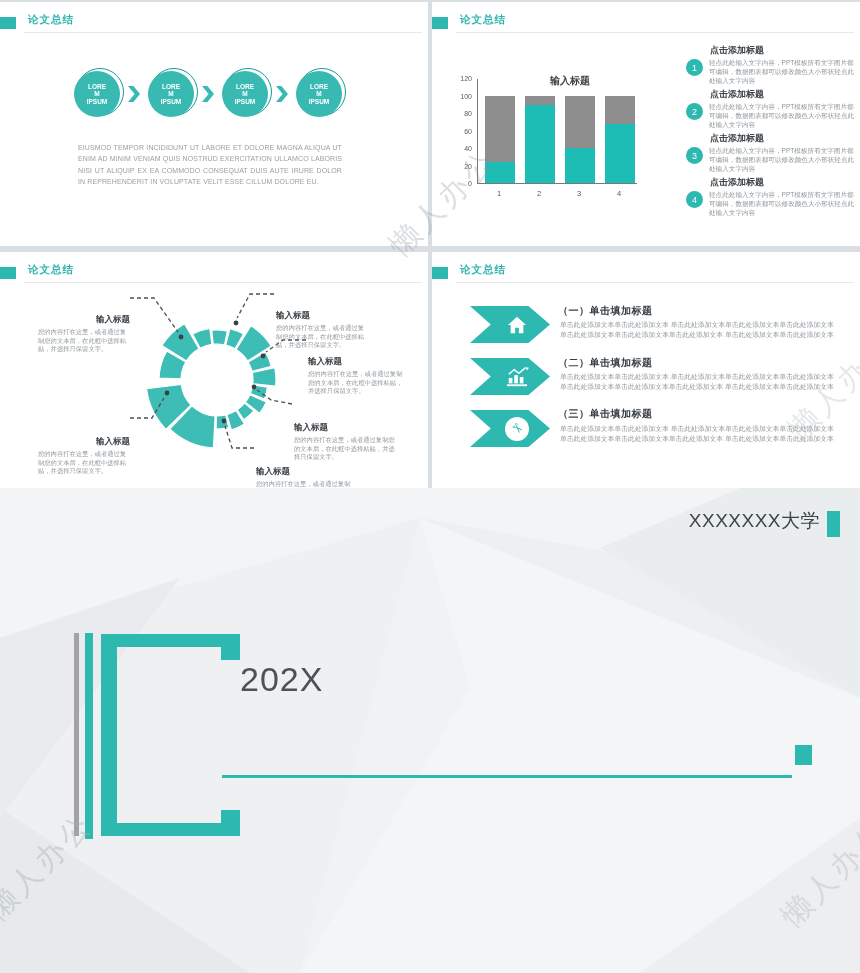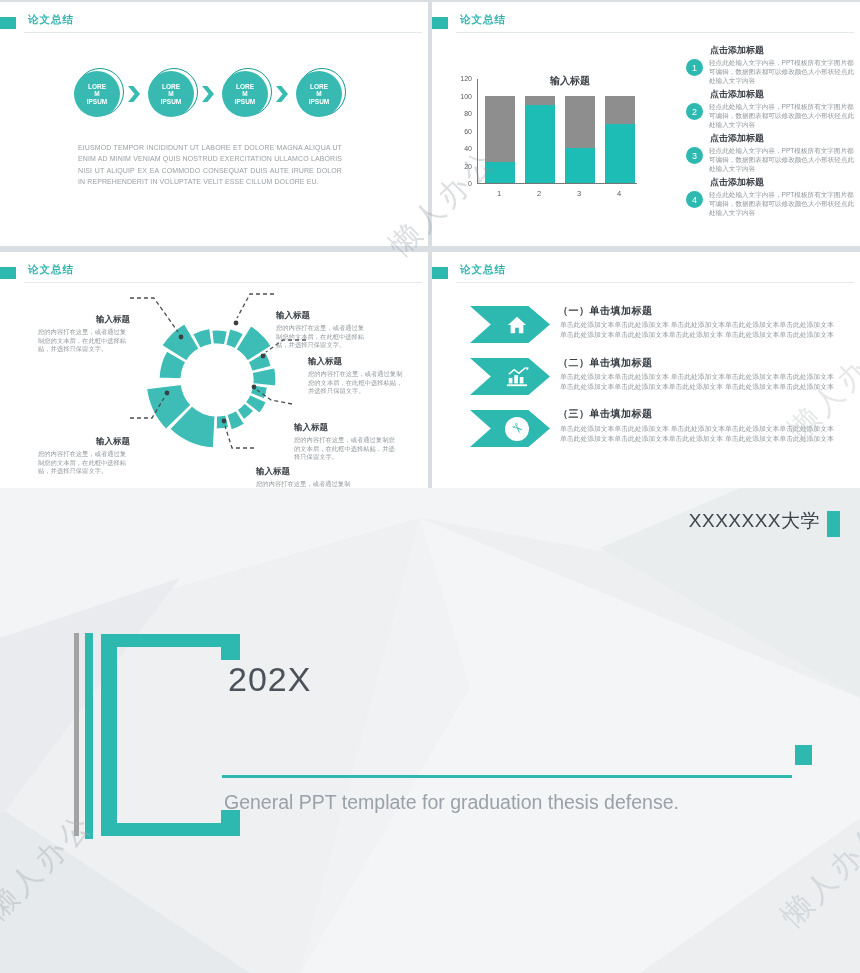--- a/index.html
+++ b/index.html
@@ -68,21 +68,21 @@
   .univ-bar { position:absolute; right:20px; top:23px; width:13px; height:26px; background:#2db8b0; }
 
   .brk-gray { position:absolute; left:74px;  top:145px; width:5px;  height:203px; background:#a3a3a3; }
   .brk-thin { position:absolute; left:85px;  top:145px; width:8px;  height:206px; background:#2db8b0; }
   .brk-v    { position:absolute; left:101px; top:146px; width:16px; height:202px; background:#2db8b0; }
   .brk-at   { position:absolute; left:101px; top:146px; width:139px; height:13px; background:#2db8b0; }
   .brk-att  { position:absolute; left:221px; top:146px; width:19px; height:26px;  background:#2db8b0; }
   .brk-ab   { position:absolute; left:101px; top:335px; width:139px; height:13px; background:#2db8b0; }
   .brk-abt  { position:absolute; left:221px; top:322px; width:19px; height:26px;  background:#2db8b0; }
 
-  .year  { position:absolute; left:228px; top:172px; font-size:34px; color:#4c525a; letter-spacing:1px; }
+  .year  { position:absolute; left:240px; top:172px; font-size:34px; color:#4c525a; letter-spacing:1px; }
   .btitle{ position:absolute; left:222px; top:214px; font-size:43px; font-weight:600; color:#383e45; letter-spacing:2px; white-space:pre; }
   .uline { position:absolute; left:222px; top:287px; width:570px; height:3px; background:#2db8b0; }
   .usq   { position:absolute; left:795px; top:257px; width:17px; height:20px; background:#2db8b0; }
   .subtitle { position:absolute; left:224px; top:303px; font-size:19.5px; color:#9ba1a8; }
 
   .wm { position:absolute; font-size:30px; letter-spacing:4px; transform:rotate(-45deg); white-space:nowrap; text-align:center; }
   #wm1 { left:368px; top:182px; width:150px; color:rgba(140,150,158,0.30); }
   #wm2 { left:775px; top:368px; width:130px; color:rgba(150,158,165,0.25); }
   #wm3 { left:-35px; top:846px; width:150px; color:rgba(165,172,178,0.40); }
   #wm4 { left:760px; top:853px; width:150px; color:rgba(185,191,197,0.45); }
@@ -318,20 +318,19 @@
     <div class="brk-thin"></div>
     <div class="brk-v"></div>
     <div class="brk-at"></div>
     <div class="brk-att"></div>
     <div class="brk-ab"></div>
     <div class="brk-abt"></div>
 
     <div class="year">202X</div>
     <div class="uline"></div>
     <div class="usq"></div>
-    <div class="subtitle">General PPT template for graduation thesis defense.</div>
   </div>
 
   <div class="wm" id="wm1">懒人办公</div>
   <div class="wm" id="wm2">懒人办公</div>
   <div class="wm" id="wm3">懒人办公</div>
   <div class="wm" id="wm4">懒人办公</div>
 </div>
 
 </body></html>

